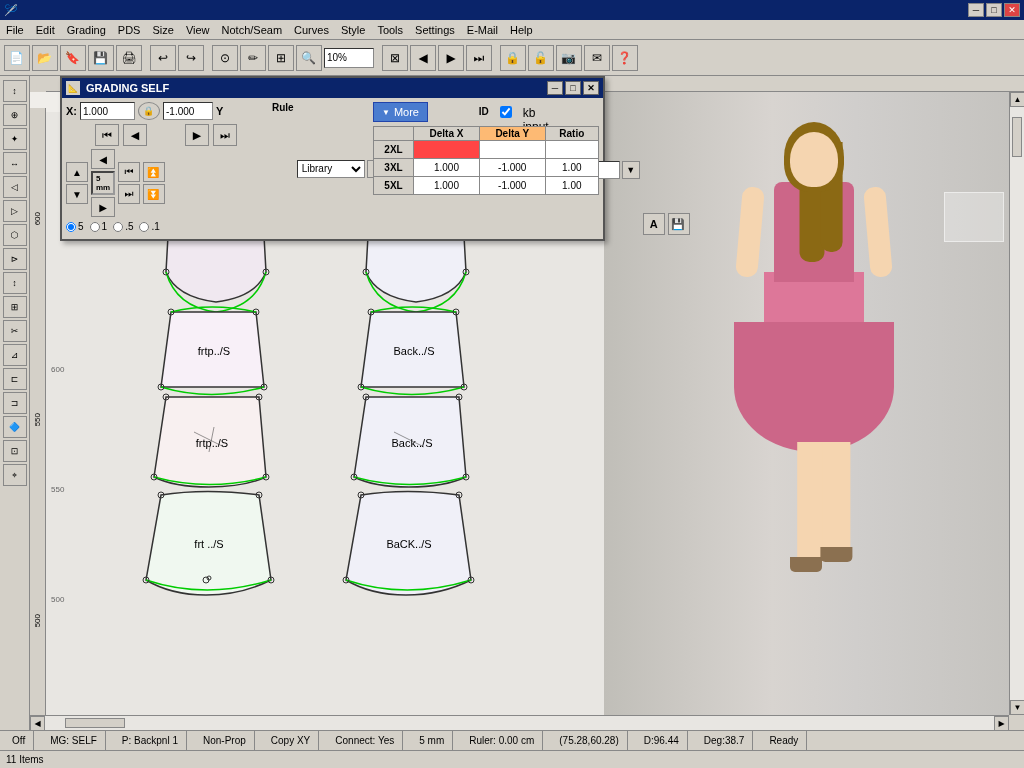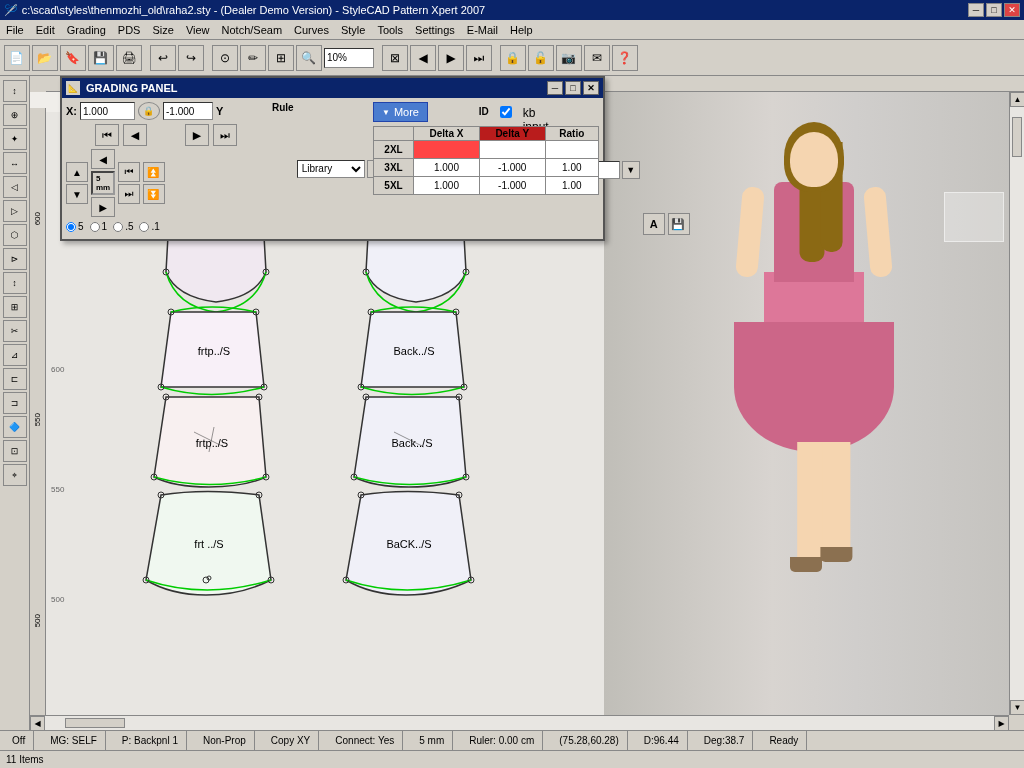--- a/index.html
+++ b/index.html
@@ -58,21 +58,20 @@
     
     
     #pattern-svg { position: absolute; top: 16px; left: 16px; }
   </style>
 </head>
 <body>
 
 <div id="titlebar">
   <div id="titlebar-left">
     <span>🪡</span>
-    <span>c:\scad\styles\thenmozhi_old\raha2.sty - (Dealer Demo Version) - StyleCAD Pattern Xpert 2007</span>
   </div>
   <div id="titlebar-right">
     <div class="titlebar-btn">─</div>
     <div class="titlebar-btn">□</div>
     <div class="titlebar-btn" style="background:#d44;color:white;">✕</div>
   </div>
 </div>
 
 <div id="menubar">
   <div class="menu-item">File</div>
@@ -302,21 +301,21 @@
 
           <div style="position:absolute; top:100px; right:20px; width:60px; height:50px; background:rgba(255,255,255,0.3); border:1px solid rgba(255,255,255,0.5); z-index:0;"></div>
         </div>
       </div>
     </div>
 
     <div id="grading-panel" style="position:absolute; top:0; left:30px; width:545px; background:#d4d0c8; border:2px solid #555; z-index:100; box-shadow:3px 3px 5px rgba(0,0,0,0.3);">
 
       <div id="grading-panel-title" style="background:#0a246a; color:white; height:20px; display:flex; align-items:center; padding:0 4px; font-size:11px; font-weight:bold; cursor:move; user-select:none;">
         <div style="width:14px; height:14px; background:#d4d0c8; margin-right:6px; display:flex; align-items:center; justify-content:center; font-size:8px; color:black;">📐</div>
-        <span>GRADING PANEL</span>
+        <span>GRADING SELF</span>
         <div style="margin-left:auto; display:flex; gap:2px;">
           <div class="panel-btn">─</div>
           <div class="panel-btn">□</div>
           <div class="panel-btn">✕</div>
         </div>
       </div>
 
       <div style="display:flex; padding:4px; gap:6px;">
 
         <div style="width:200px; flex-shrink:0;">
@@ -404,21 +403,21 @@
               <span style="font-size:8px;">▼</span>
               <span>More</span>
             </div>
           </div>
 
           <table style="width:100%; border-collapse:collapse; font-size:10px;">
             <thead>
               <tr>
                 <th style="background:#d4d0c8; border:1px solid #888; padding:1px 6px; text-align:center; width:40px;"></th>
                 <th style="background:#d4d0c8; border:1px solid #888; padding:1px 6px; text-align:center;">Delta X</th>
-                <th style="background:#b91c1c; border:1px solid #888; padding:1px 6px; text-align:center;">Delta Y</th>
+                <th style="background:#fdba74; border:1px solid #888; padding:1px 6px; text-align:center;">Delta Y</th>
                 <th style="background:#d4d0c8; border:1px solid #888; padding:1px 6px; text-align:center;">Ratio</th>
               </tr>
             </thead>
             <tbody>
               <tr>
                 <td style="background:#d4d0c8; border:1px solid #888; padding:1px 4px; text-align:center; font-weight:bold; height:18px;">2XL</td>
                 <td style="background:#ff4444; border:1px solid #888; padding:1px 4px; text-align:center; height:18px;"></td>
                 <td style="background:white; border:1px solid #888; padding:1px 4px; text-align:center; height:18px;"></td>
                 <td style="background:white; border:1px solid #888; padding:1px 4px; text-align:center; height:18px;"></td>
               </tr>

